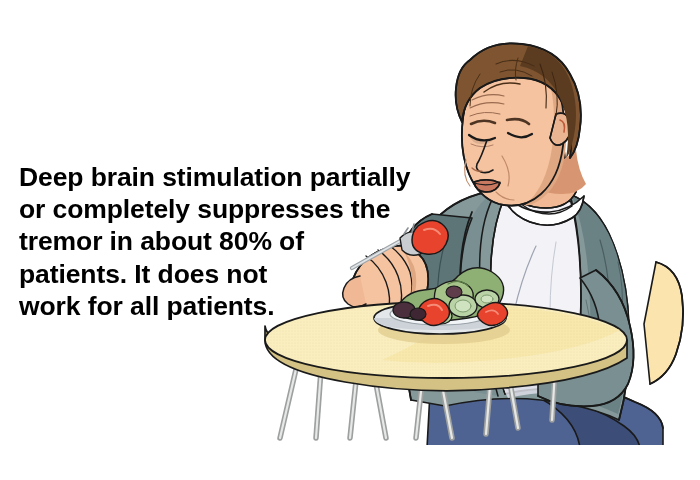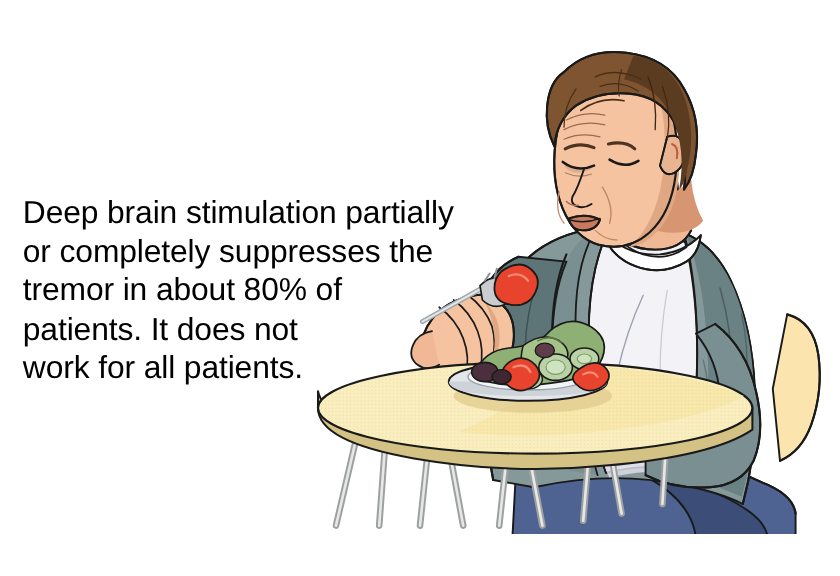--- a/index.html
+++ b/index.html
@@ -7,20 +7,21 @@
     padding: 0;
     background: #ffffff;
   }
   #canvas {
     position: relative;
     width: 700px;
     height: 480px;
     background: #ffffff;
     overflow: hidden;
     font-family: "Liberation Sans", sans-serif;
+    font-weight: bold;
   }
   #caption {
     position: absolute;
     left: 19px;
     top: 161px;
     width: 400px;
     color: #000000;
     font-size: 26.5px;
     line-height: 32.2px;
     font-family: "Liberation Sans", sans-serif;

